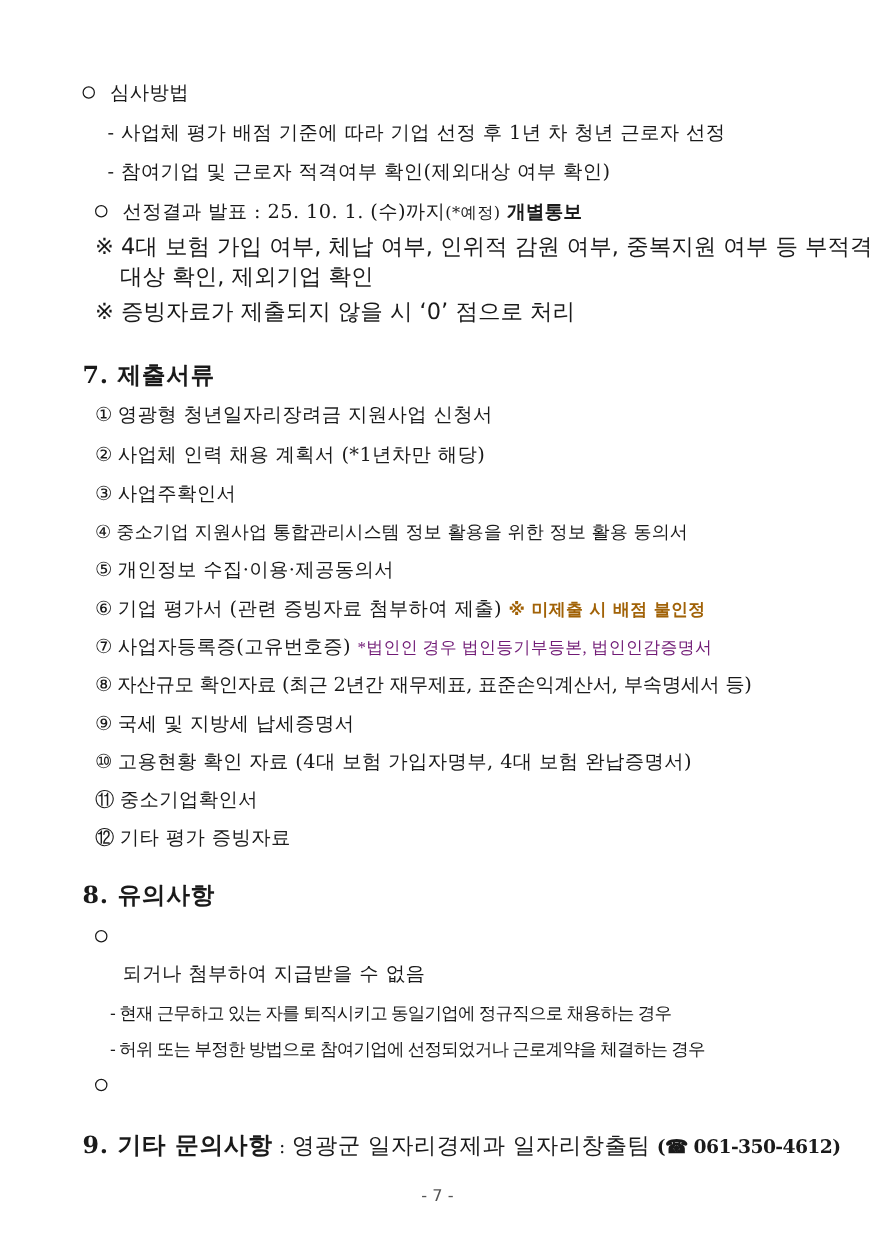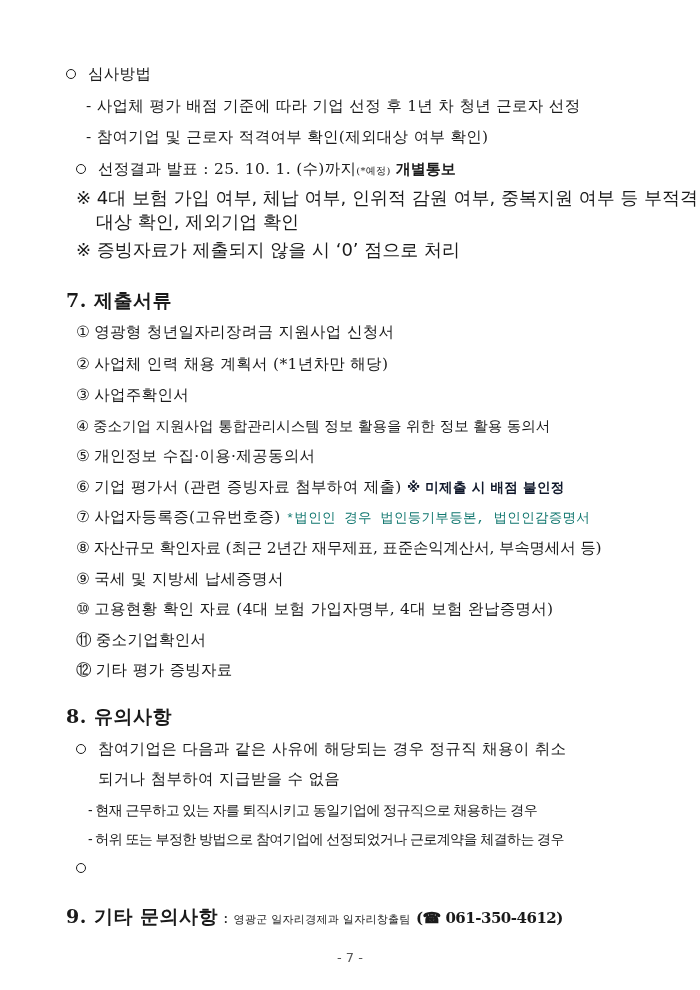--- a/index.html
+++ b/index.html
@@ -6,24 +6,24 @@
     body {
       width: 700px; height: 990px; position: relative; overflow: hidden;
       font-family: "DejaVu Serif", "Liberation Serif", serif;
       color: #1a1a1a;
     }
     .line { position: absolute; white-space: nowrap; font-size: 15.5px; line-height: 20px; letter-spacing: 0.3px; }
     .sans { font-family: "DejaVu Sans", "Liberation Sans", sans-serif; font-size: 18px; letter-spacing: 0; }
     .heading { font-size: 19px; font-weight: bold; letter-spacing: 0.5px; }
     .bullet-o { display: inline-block; width: 10px; height: 10px; border: 1.6px solid #1a1a1a; border-radius: 50%; margin-right: 12px; vertical-align: 0px; box-sizing: border-box; }
     .circ { margin-right: 4px; }
-    .red { color: #0f172a; font-weight: bold; font-family: "DejaVu Sans", "Liberation Sans", sans-serif; font-size: 13.5px; }
-    .blue { color: #0f766e; font-family: Liberation Mono, monospace; font-size: 13.5px; }
+    .red { color: #a16207; font-weight: bold; font-family: "DejaVu Sans", "Liberation Sans", sans-serif; font-size: 13.5px; }
+    .blue { color: #701a75; font-family: Liberation Serif, serif; font-size: 13.5px; }
     .bold { font-weight: bold; }
-    .small { font-size: 10px; }
+    .small { font-size: 13px; }
     .narrow { font-family: Liberation Sans, sans-serif; font-size: 14px; letter-spacing: -0.6px; }
     .page-num { position: absolute; left: 0; width: 700px; text-align: center; top: 950px; font-size: 13px; color: #555; font-family: "DejaVu Sans", sans-serif; }
     .phone-icon { font-size: 15px; }
   </style>
 </head>
 <body>
 
 <div class="line" style="left:66px; top:64px;">
   <span class="bullet-o"></span><span>심사방법</span>
 </div>
@@ -49,27 +49,27 @@
 <div class="line" style="left:76px; top:477px;"><span class="circ">⑥</span><span>기업 평가서 (관련 증빙자료 첨부하여 제출)</span> <span class="red">※ 미제출 시 배점 불인정</span></div>
 <div class="line" style="left:76px; top:507px;"><span class="circ">⑦</span><span>사업자등록증(고유번호증)</span> <span class="blue">*법인인 경우 법인등기부등본, 법인인감증명서</span></div>
 <div class="line" style="left:76px; top:538px; letter-spacing:-0.2px;"><span class="circ">⑧</span><span>자산규모 확인자료 (최근 2년간 재무제표, 표준손익계산서, 부속명세서 등)</span></div>
 <div class="line" style="left:76px; top:569px;"><span class="circ">⑨</span><span>국세 및 지방세 납세증명서</span></div>
 <div class="line" style="left:76px; top:599px;"><span class="circ">⑩</span><span>고용현황 확인 자료 (4대 보험 가입자명부, 4대 보험 완납증명서)</span></div>
 <div class="line" style="left:76px; top:630px;"><span class="circ">⑪</span><span>중소기업확인서</span></div>
 <div class="line" style="left:76px; top:660px;"><span class="circ">⑫</span><span>기타 평가 증빙자료</span></div>
 
 <div class="line heading" style="left:66px; top:706px;">8. 유의사항</div>
 <div class="line" style="left:76px; top:739px;">
-  <span class="bullet-o"></span><span>참여기업은 다음과 같은 사유에 해당되는 경우 정규직 채용이 취소</span>
+  <span class="bullet-o"></span>
 </div>
 <div class="line" style="left:98px; top:769px;">되거나 첨부하여 지급받을 수 없음</div>
 <div class="line narrow" style="left:88px; top:800px;">- 현재 근무하고 있는 자를 퇴직시키고 동일기업에 정규직으로 채용하는 경우</div>
 <div class="line narrow" style="left:88px; top:829px;">- 허위 또는 부정한 방법으로 참여기업에 선정되었거나 근로계약을 체결하는 경우</div>
 <div class="line" style="left:76px; top:858px;">
   <span class="bullet-o"></span>
 </div>
 
 <div class="line" style="left:66px; top:906px;">
-  <span class="heading">9. 기타 문의사항</span><span style="font-size:15px;"> : </span><span style="font-size:11px;margin-top:20px;">영광군 일자리경제과 일자리창출팀</span>
+  <span class="heading">9. 기타 문의사항</span><span style="font-size:15px;"> : </span><span style="font-size:18px;margin-top:20px;">영광군 일자리경제과 일자리창출팀</span>
   <span class="bold" style="font-size:15px; letter-spacing:-0.5px;">(<span class="phone-icon">☎</span> <span>061-350-4612</span>)</span>
 </div>
 
 <div class="page-num">- 7 -</div>
 
 </body></html>

